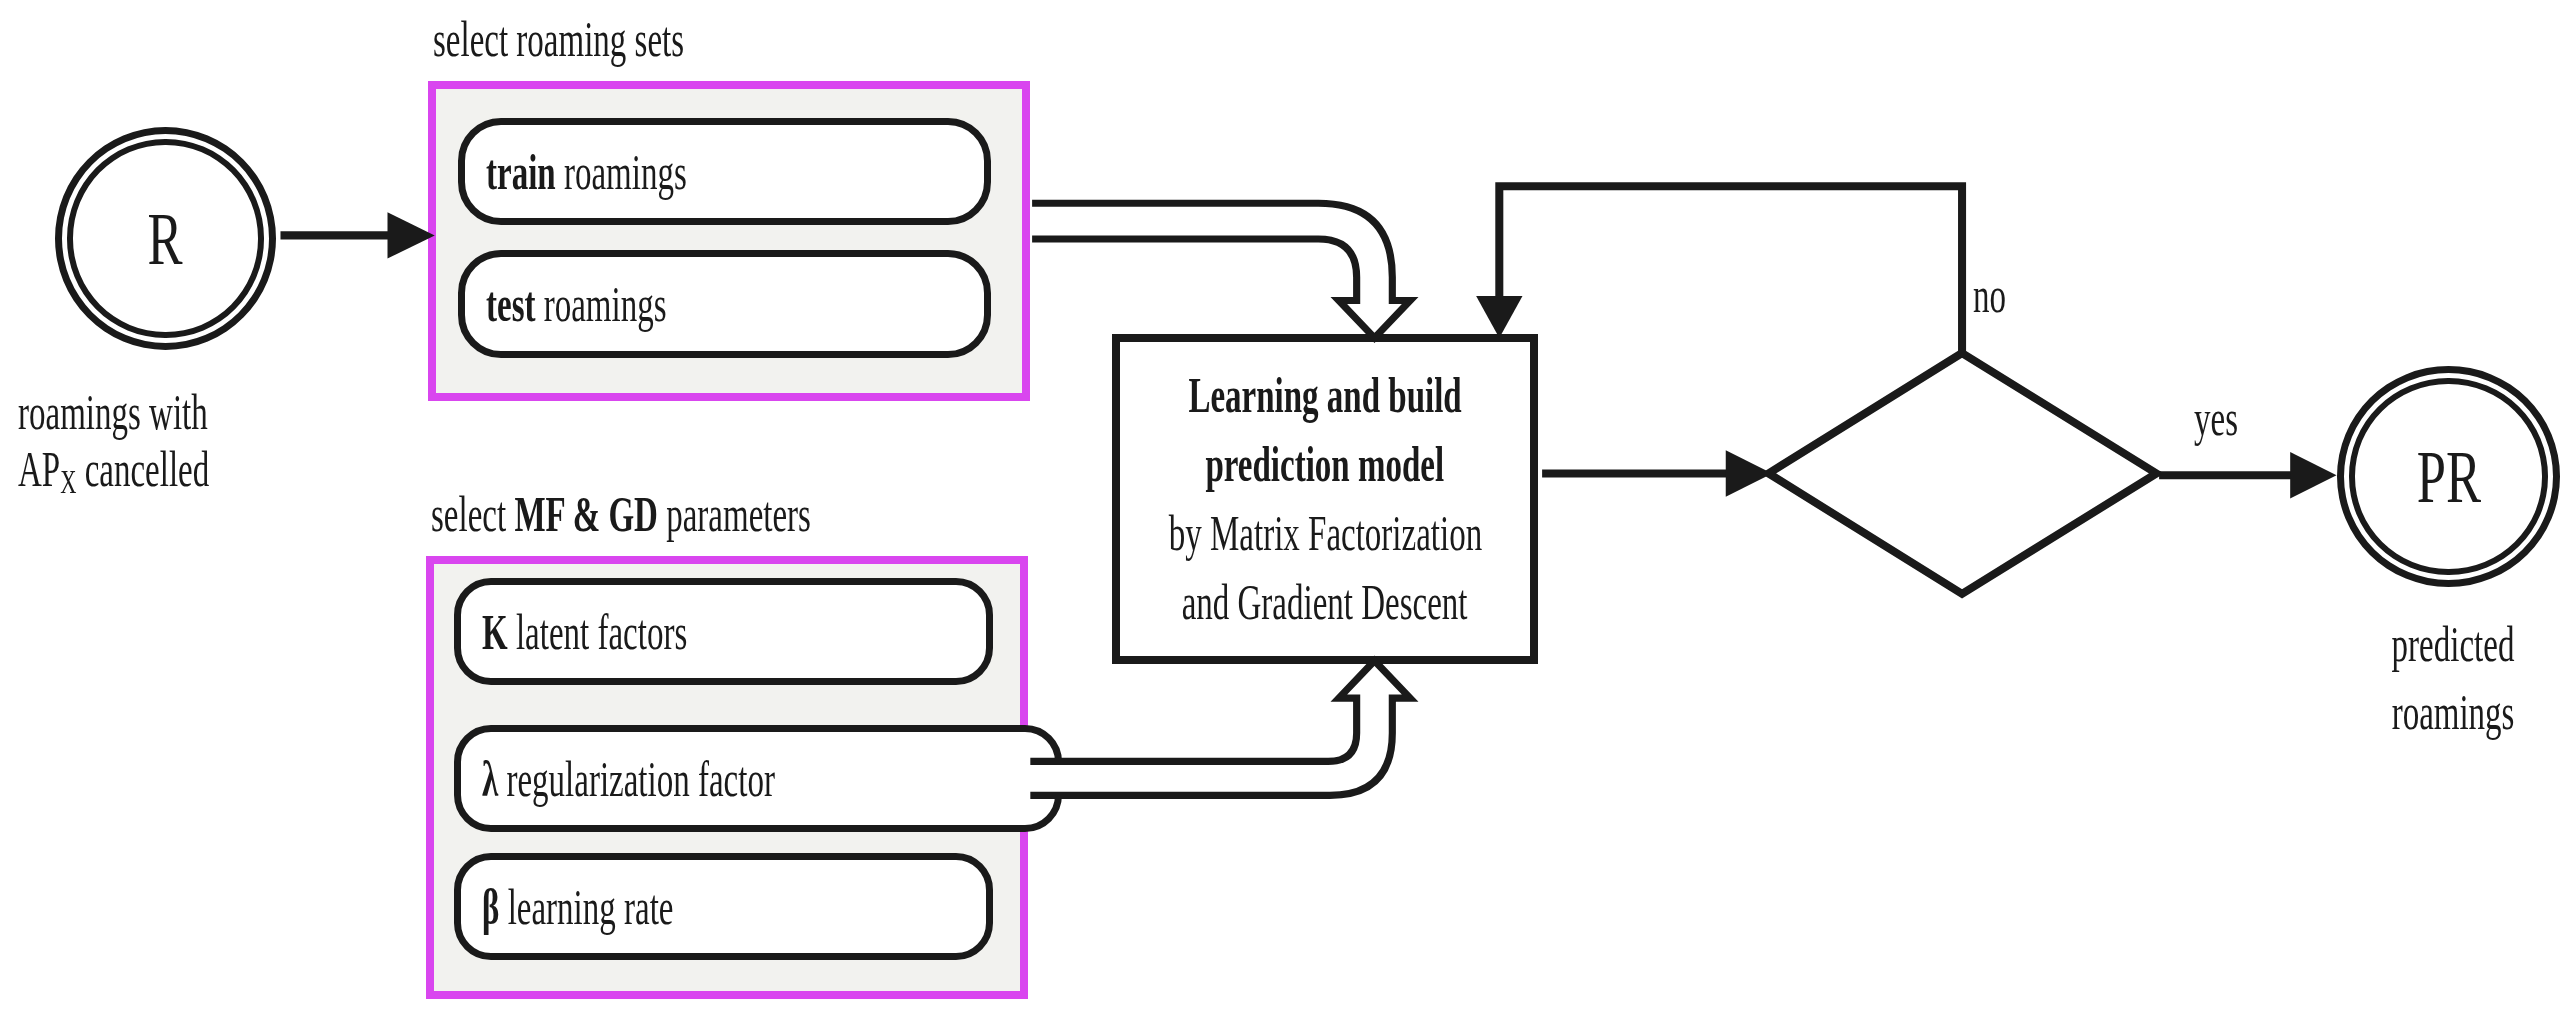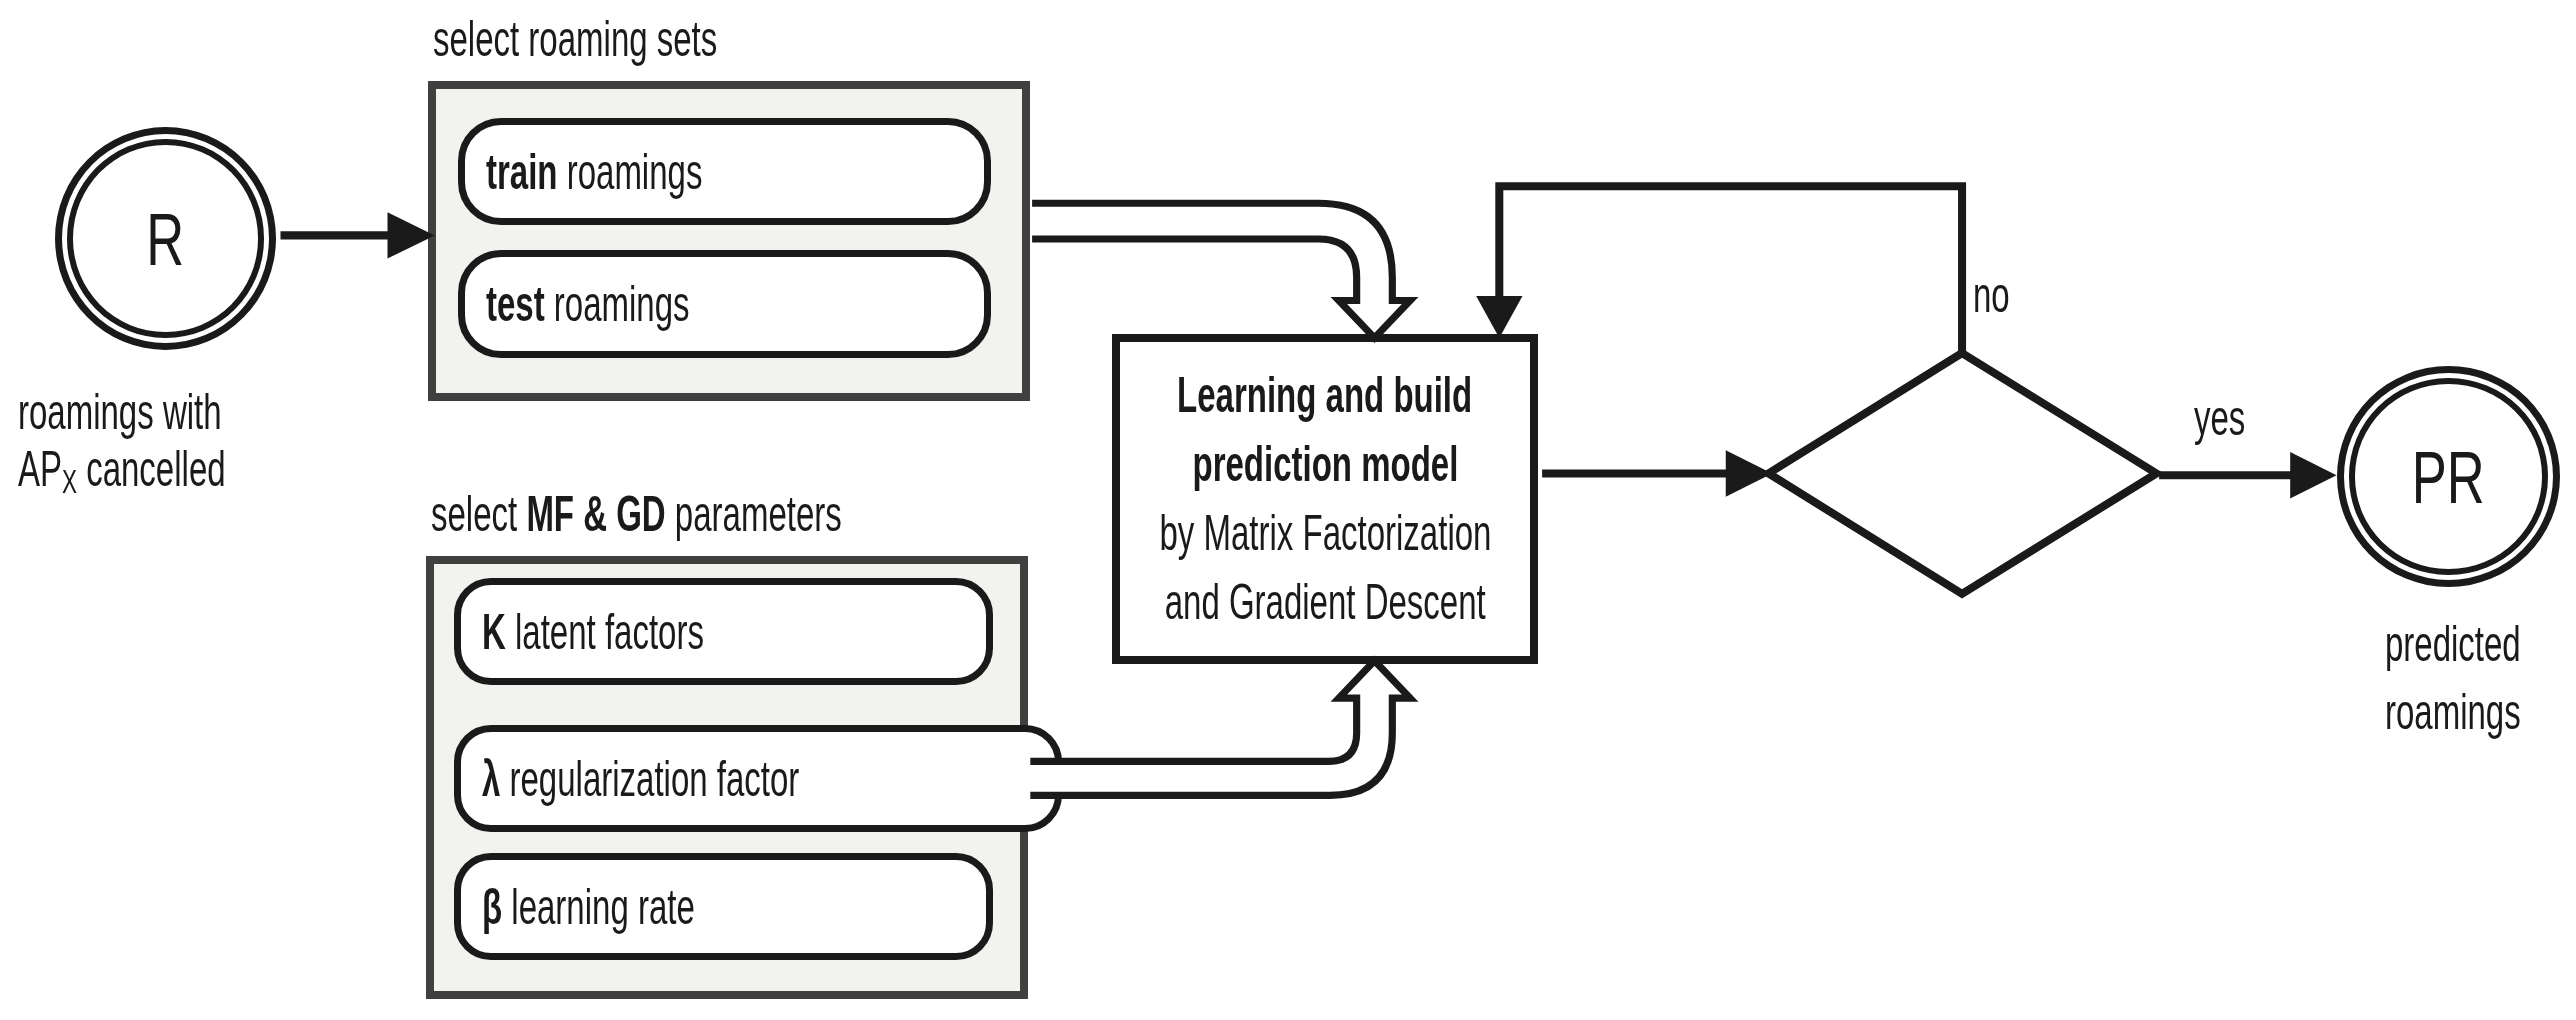--- a/index.html
+++ b/index.html
@@ -3,33 +3,33 @@
 <meta charset="utf-8">
 <style>
   * { box-sizing: border-box; margin: 0; padding: 0; }
   html, body { background: #ffffff; }
   body {
     width: 2576px; height: 1020px;
     font-family: "Liberation Sans", sans-serif;
     color: #1a1a1a;
   }
   #canvas { position: relative; width: 2576px; height: 1020px; background: #ffffff; overflow: hidden; }
-  .abs { position: absolute; }
+  .abs { position: absolute; font-family: Liberation Serif, serif; }
   .layer1 { z-index: 1; }
   #connector-layer { position: absolute; left: 0; top: 0; z-index: 2; pointer-events: none; }
   .layer3 { z-index: 3; }
 
   
   .cxl { transform: scaleX(.66); transform-origin: left center; display: inline-block; white-space: nowrap; }
   .cxc { transform: scaleX(.66); transform-origin: center center; display: inline-block; white-space: nowrap; }
 
   .title { font-size: 50px; line-height: 57px; white-space: nowrap; }
   .b { font-weight: 700; }
 
-  .panel { background: #f2f2ef; border: 8px solid #404040; }
+  .panel { background: #f2f2ef; border: 8px solid #d946ef; }
   .pill {
     position: absolute; background: #ffffff; border: 7.1px solid #1a1a1a;
     border-radius: 43px; display: flex; align-items: center;
     padding-left: 21.4px; font-size: 50px; white-space: nowrap;
   }
 
   .ring-outer { border: 7.1px solid #1a1a1a; border-radius: 50%; background: #ffffff;
                 display: flex; align-items: center; justify-content: center; }
   .ring-inner { position: absolute; inset: 5.4px; border: 6.2px solid #1a1a1a; border-radius: 50%; }
   .node-label { font-size: 75px; transform: scaleX(.7); transform-origin: center; position: relative; z-index: 1; }

